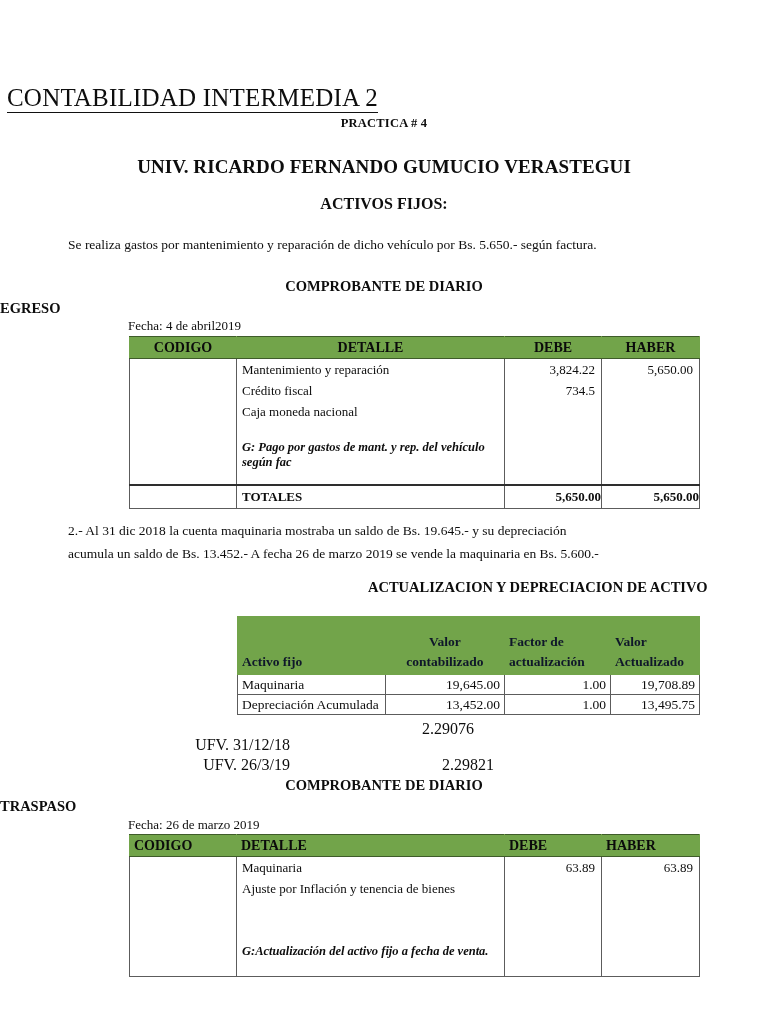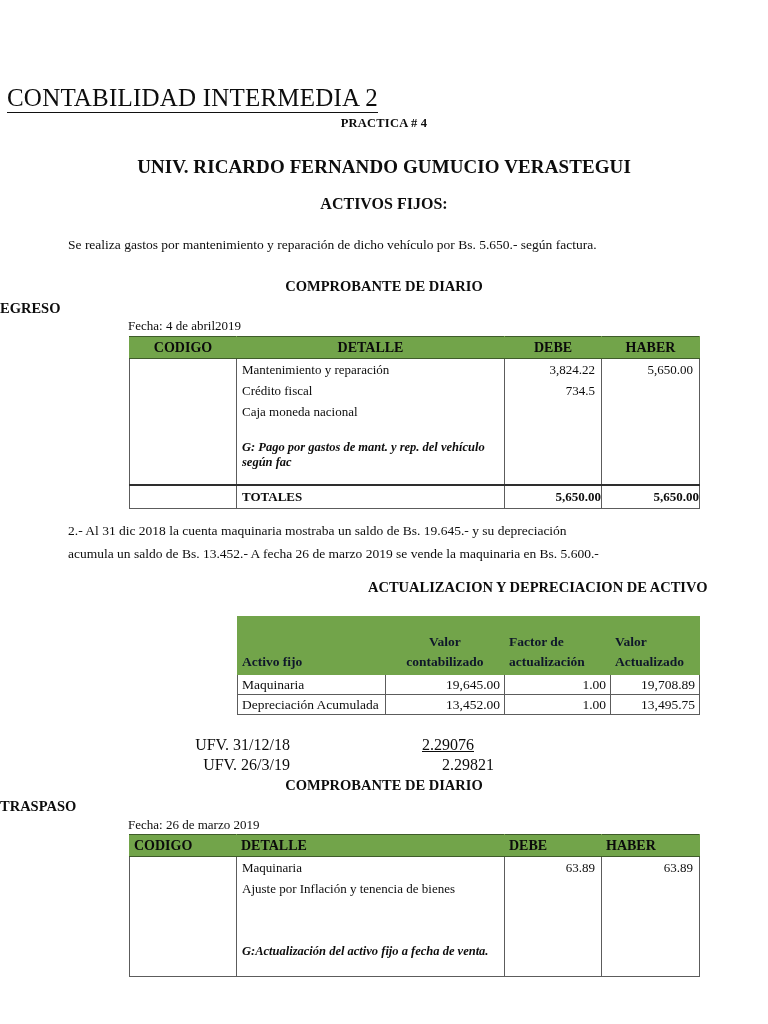--- a/index.html
+++ b/index.html
@@ -207,21 +207,21 @@
       <tr>
         <td class="l">Depreciación Acumulada</td>
         <td class="r">13,452.00</td>
         <td class="r">1.00</td>
         <td class="r">13,495.75</td>
       </tr>
     </tbody>
   </table>
 
   <div class="ufv-label" style="left:130px; top:736px;">UFV. 31/12/18</div>
-  <div class="ufv-val" style="left:422px; top:736px;text-decoration:underline;">2.29076</div>
+  <div class="ufv-val" style="left:422px; top:720px;">2.29076</div>
   <div class="ufv-label" style="left:130px; top:756px;">UFV. 26/3/19</div>
   <div class="ufv-val" style="left:422px; top:756px;margin-left:20px;">2.29821</div>
 
   <div class="cd-title" style="top:777px;">COMPROBANTE DE DIARIO</div>
   <div class="cd-sub" style="top:798px;">TRASPASO</div>
   <div class="fecha" style="left:128px; top:817px;text-align:center;">Fecha: 26 de marzo  2019</div>
 
   <table class="jtable" style="left:129px; top:834px; width:570px;">
     <colgroup>
       <col style="width:107px">

